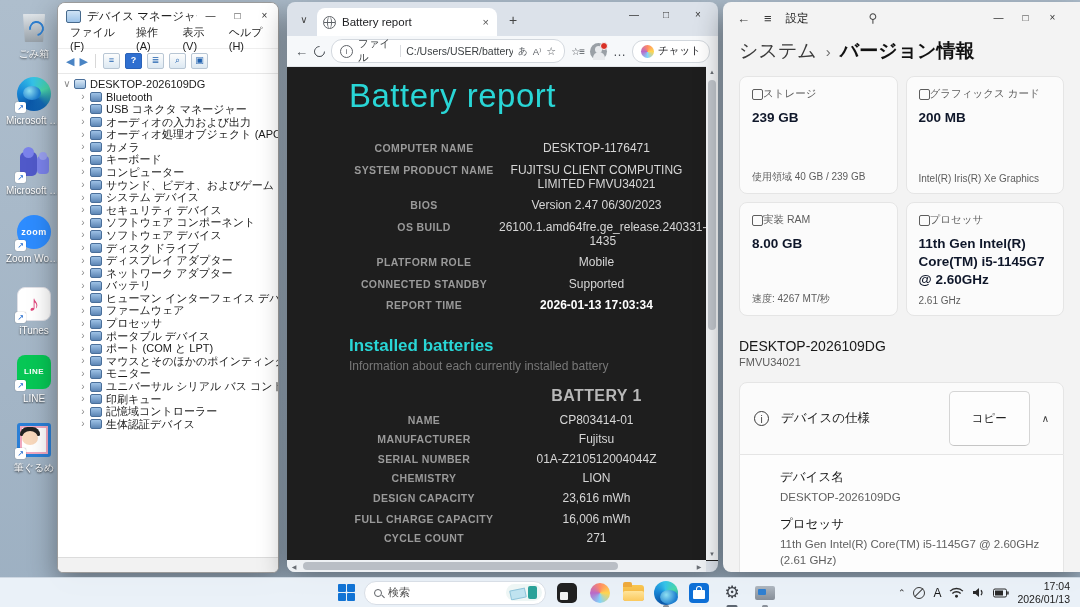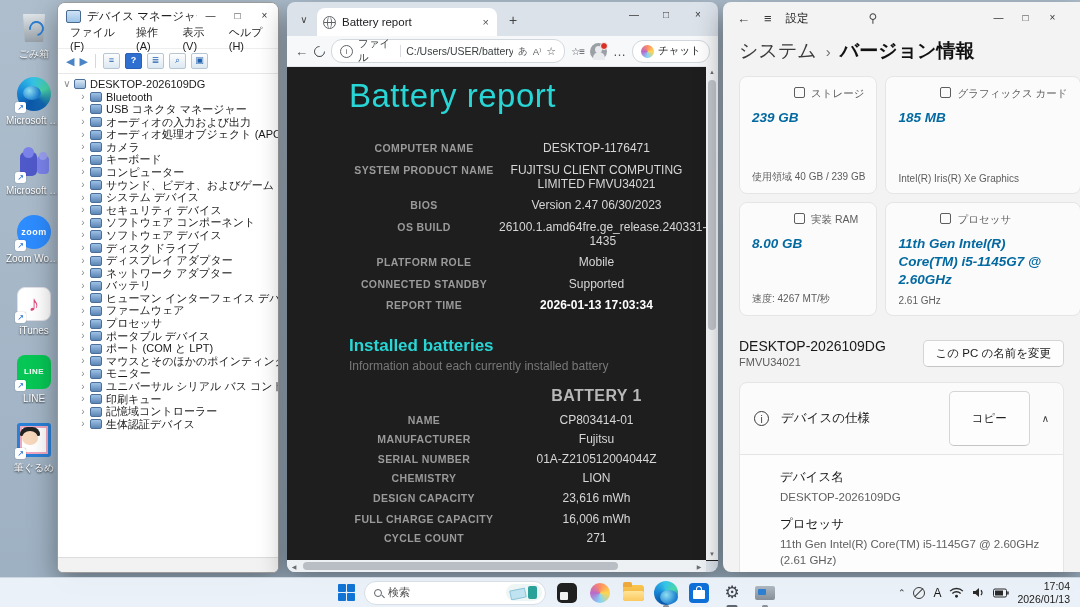--- a/index.html
+++ b/index.html
@@ -125,24 +125,24 @@
   .st-name{font-size:11.5px;color:#1a1a1a;}
   .st-search{margin-left:46px;font-size:12px;color:#4a4a4a;}
   .st-caps{margin-left:auto;display:flex;}
   .crumbs{display:flex;align-items:center;gap:9px;padding:4px 16px 10px;}
   .crumb{font-size:19px;color:#3b3b3b;}
   .crumb.cur{font-weight:600;color:#111;}
   .crumb-sep{font-size:15px;color:#707070;}
   .cards{display:grid;grid-template-columns:1fr 1fr;gap:8px;margin:2px 16px 0;}
   .card{position:relative;background:#fbfbfb;border:1px solid #e5e5e5;border-radius:8px;padding:10px 12px;height:92px;}
   .cards .card:nth-child(-n+2){height:96px;}
-  .card-head{display:flex;gap:6px;margin-left:42px;}
+  .card-head{display:flex;align-items:center;}
   .card-glyph{width:11px;height:11px;border:1.3px solid #5d5d5d;border-radius:2px;flex:0 0 11px;box-sizing:border-box;}
   .card-label{font-size:10.5px;color:#5d5d5d;white-space:nowrap;overflow:hidden;}
-  .card-value{margin-top:8px;font-size:13.5px;font-weight:600;color:#0369a1;line-height:1.35;font-style:italic;}
+  .card-value{margin-top:8px;font-size:13.5px;font-weight:600;color:#0f172a;line-height:1.35;}
   .card-detail{position:absolute;left:12px;right:8px;bottom:9px;font-size:10px;color:#5d5d5d;white-space:nowrap;overflow:hidden;}
   .name-row{display:flex;align-items:center;margin:22px 16px 14px;}
   .pc-name{font-size:14px;color:#191919;}
   .pc-model{font-size:11px;color:#5d5d5d;margin-top:2px;}
   .btn{background:#fdfdfd;border:1px solid #d5d5d5;border-bottom-color:#c5c5c5;border-radius:5px;
     font-size:11.5px;color:#191919;padding:5px 12px;white-space:nowrap;}
   .expander{background:#fbfbfb;border:1px solid #e5e5e5;border-radius:8px 8px 0 0;margin:0 16px;
     display:flex;align-items:center;gap:12px;padding:8px 14px;}
   .exp-info{width:15px;height:15px;border:1.3px solid #3a3a3a;border-radius:50%;font-size:10px;line-height:15px;text-align:center;color:#3a3a3a;flex:0 0 15px;box-sizing:border-box;}
   .exp-title{font-size:12.5px;color:#191919;flex:1;}
@@ -560,21 +560,21 @@
           <span class="card-label">ストレージ</span>
         </div>
         <div class="card-value">239 GB</div>
         <div class="card-detail">使用領域 40 GB / 239 GB</div>
       </div>
       <div class="card">
         <div class="card-head">
           <span class="card-glyph"></span>
           <span class="card-label">グラフィックス カード</span>
         </div>
-        <div class="card-value">185 MB</div>
+        <div class="card-value">200 MB</div>
         <div class="card-detail">Intel(R) Iris(R) Xe Graphics</div>
       </div>
       <div class="card">
         <div class="card-head">
           <span class="card-glyph"></span>
           <span class="card-label">実装 RAM</span>
         </div>
         <div class="card-value">8.00 GB</div>
         <div class="card-detail">速度: 4267 MT/秒</div>
       </div>
@@ -585,21 +585,20 @@
         </div>
         <div class="card-value">11th Gen Intel(R) Core(TM) i5-1145G7 @ 2.60GHz</div>
         <div class="card-detail">2.61 GHz</div>
       </div>
   </div>
   <div class="name-row">
     <div style="flex:1">
       <div class="pc-name">DESKTOP-2026109DG</div>
       <div class="pc-model">FMVU34021</div>
     </div>
-    <button class="btn">この PC の名前を変更</button>
   </div>
   <div class="expander">
     <span class="exp-info">i</span>
     <span class="exp-title">デバイスの仕様</span>
     <button class="btn copybtn">コピー</button>
     <span class="exp-chev">∧</span>
   </div>
   <div class="exp-body">
     <div>
         <div class="spec-label">デバイス名</div>

